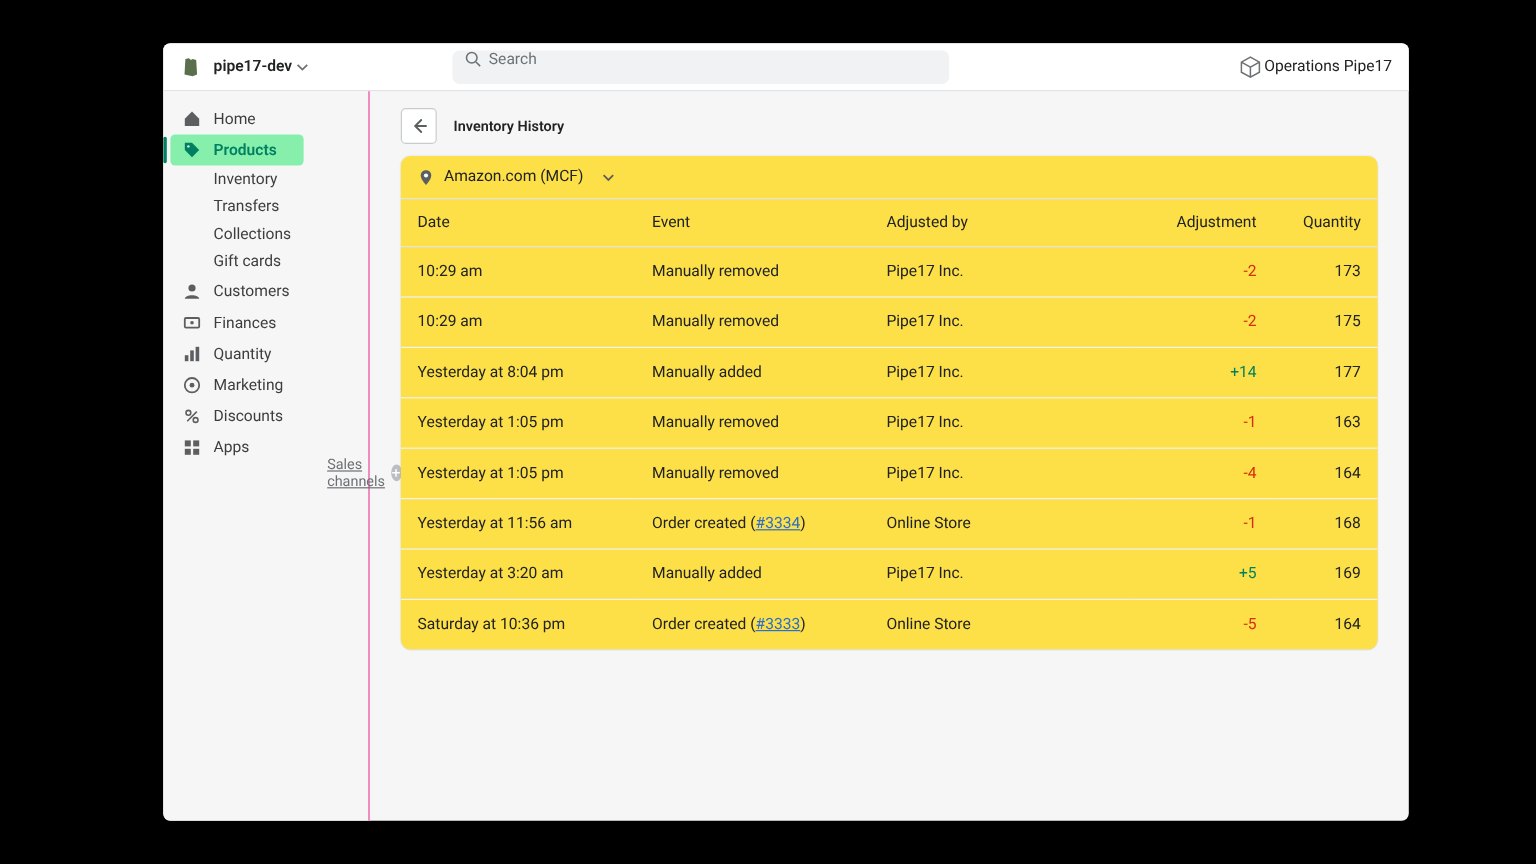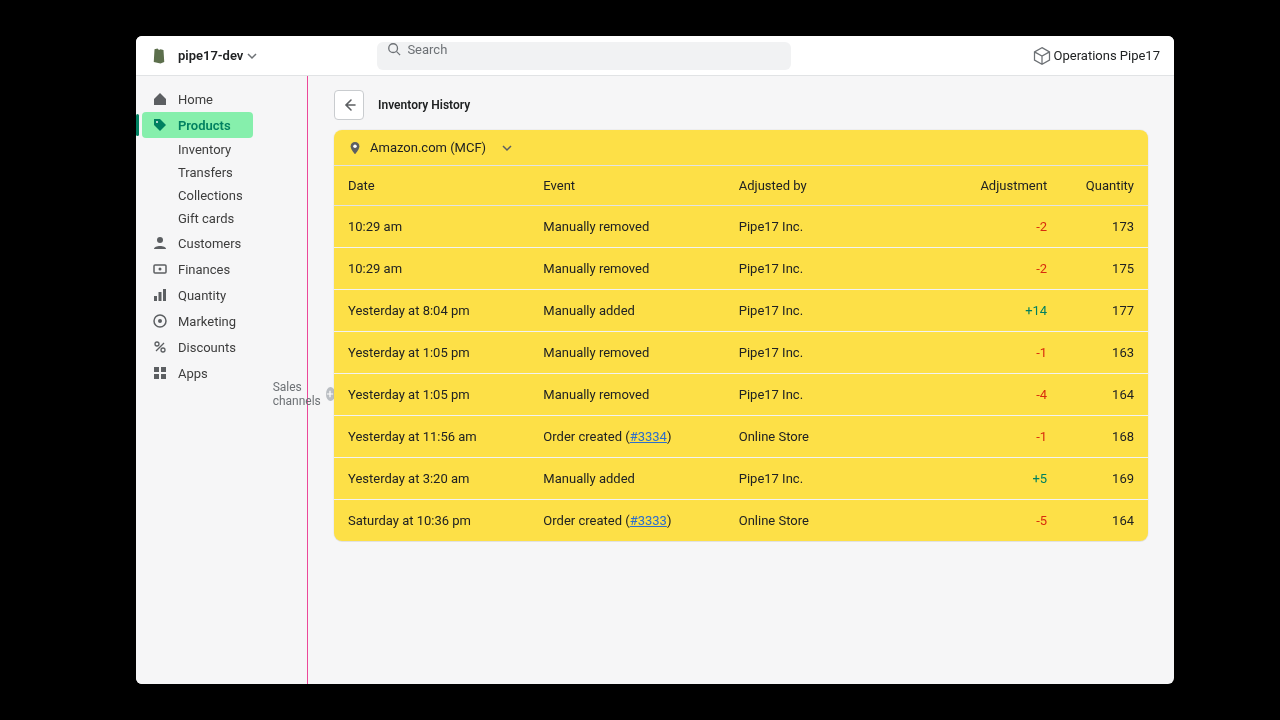--- a/index.html
+++ b/index.html
@@ -127,20 +127,21 @@
     cursor: pointer;
     border-radius: 4px;
   }
   .section-header {
     display: flex;
     align-items: center;
     padding: 4px 14px;
     margin-top: 18px;
     color: #6d7175;
     font-size: 12px;
+    text-decoration: underline;
   }
   .section-header .plus {
     margin-left: auto;
     width: 14px; height: 14px;
     border-radius: 50%;
     background: #babec3;
     color: #fff;
     display: flex;
     align-items: center;
     justify-content: center;

